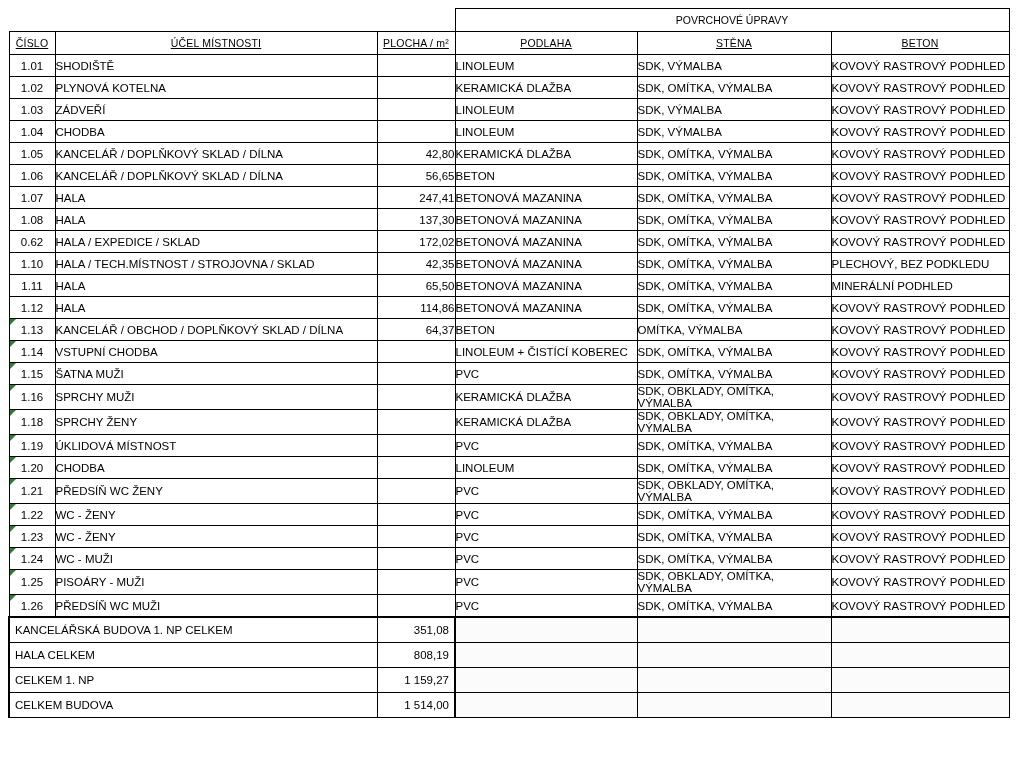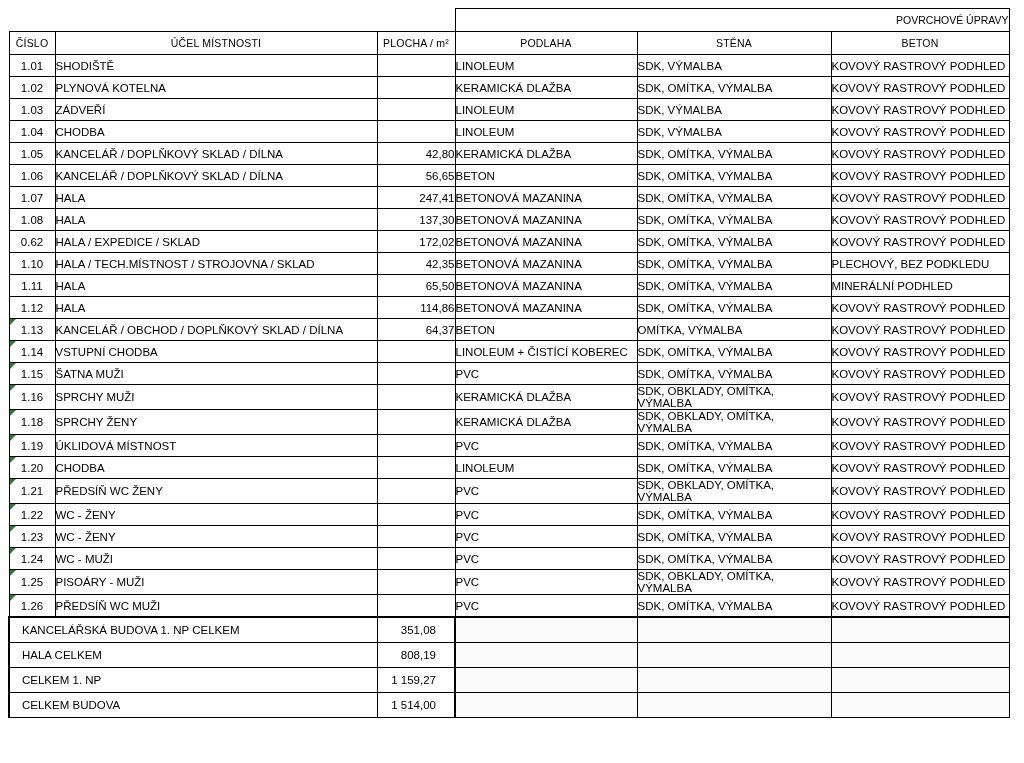--- a/index.html
+++ b/index.html
@@ -31,26 +31,27 @@
     padding: 0;
     vertical-align: middle;
     font-weight: normal;
   }
   .hdr-cell {
     text-align: center;
     font-size: 10.5px;
     letter-spacing: 0.2px;
     height: 22px;
     padding: 2px 3px;
+    text-decoration: underline;
   }
   .hdr-top-blank {
     border: none !important;
   }
   .hdr-group {
-    text-align: right;
+    text-align: center;
     font-size: 10.5px;
     height: 22px;
   }
   
   .c-num    { width: 46px; }
   .c-use    { width: 322px; }
   .c-area   { width: 78px; }
   .c-floor  { width: 182px; }
   .c-wall   { width: 194px; }
   .c-ceil   { width: 178px; }
@@ -88,26 +89,26 @@
     height: 0;
     border-left: 6px solid #2e7d32;
     border-bottom: 6px solid transparent;
   }
   
   tr.summary td {
     height: 24px;
   }
   tr.summary td.sum-label {
     text-align: left;
-    padding-left: 12px;
+    padding-left: 5px;
     font-size: 11.5px;
   }
   tr.summary td.sum-area {
     text-align: right;
-    padding-right: 18px;
+    padding-right: 5px;
   }
   tr.summary td.sum-blank {
     background: #fbfbfb;
   }
   tr.first-summary td {
     border-top: 2px solid #000000;
   }
   .thick-left { border-left: 2px solid #000000 !important; }
   .thick-right { border-right: 2px solid #000000 !important; }
 </style>

